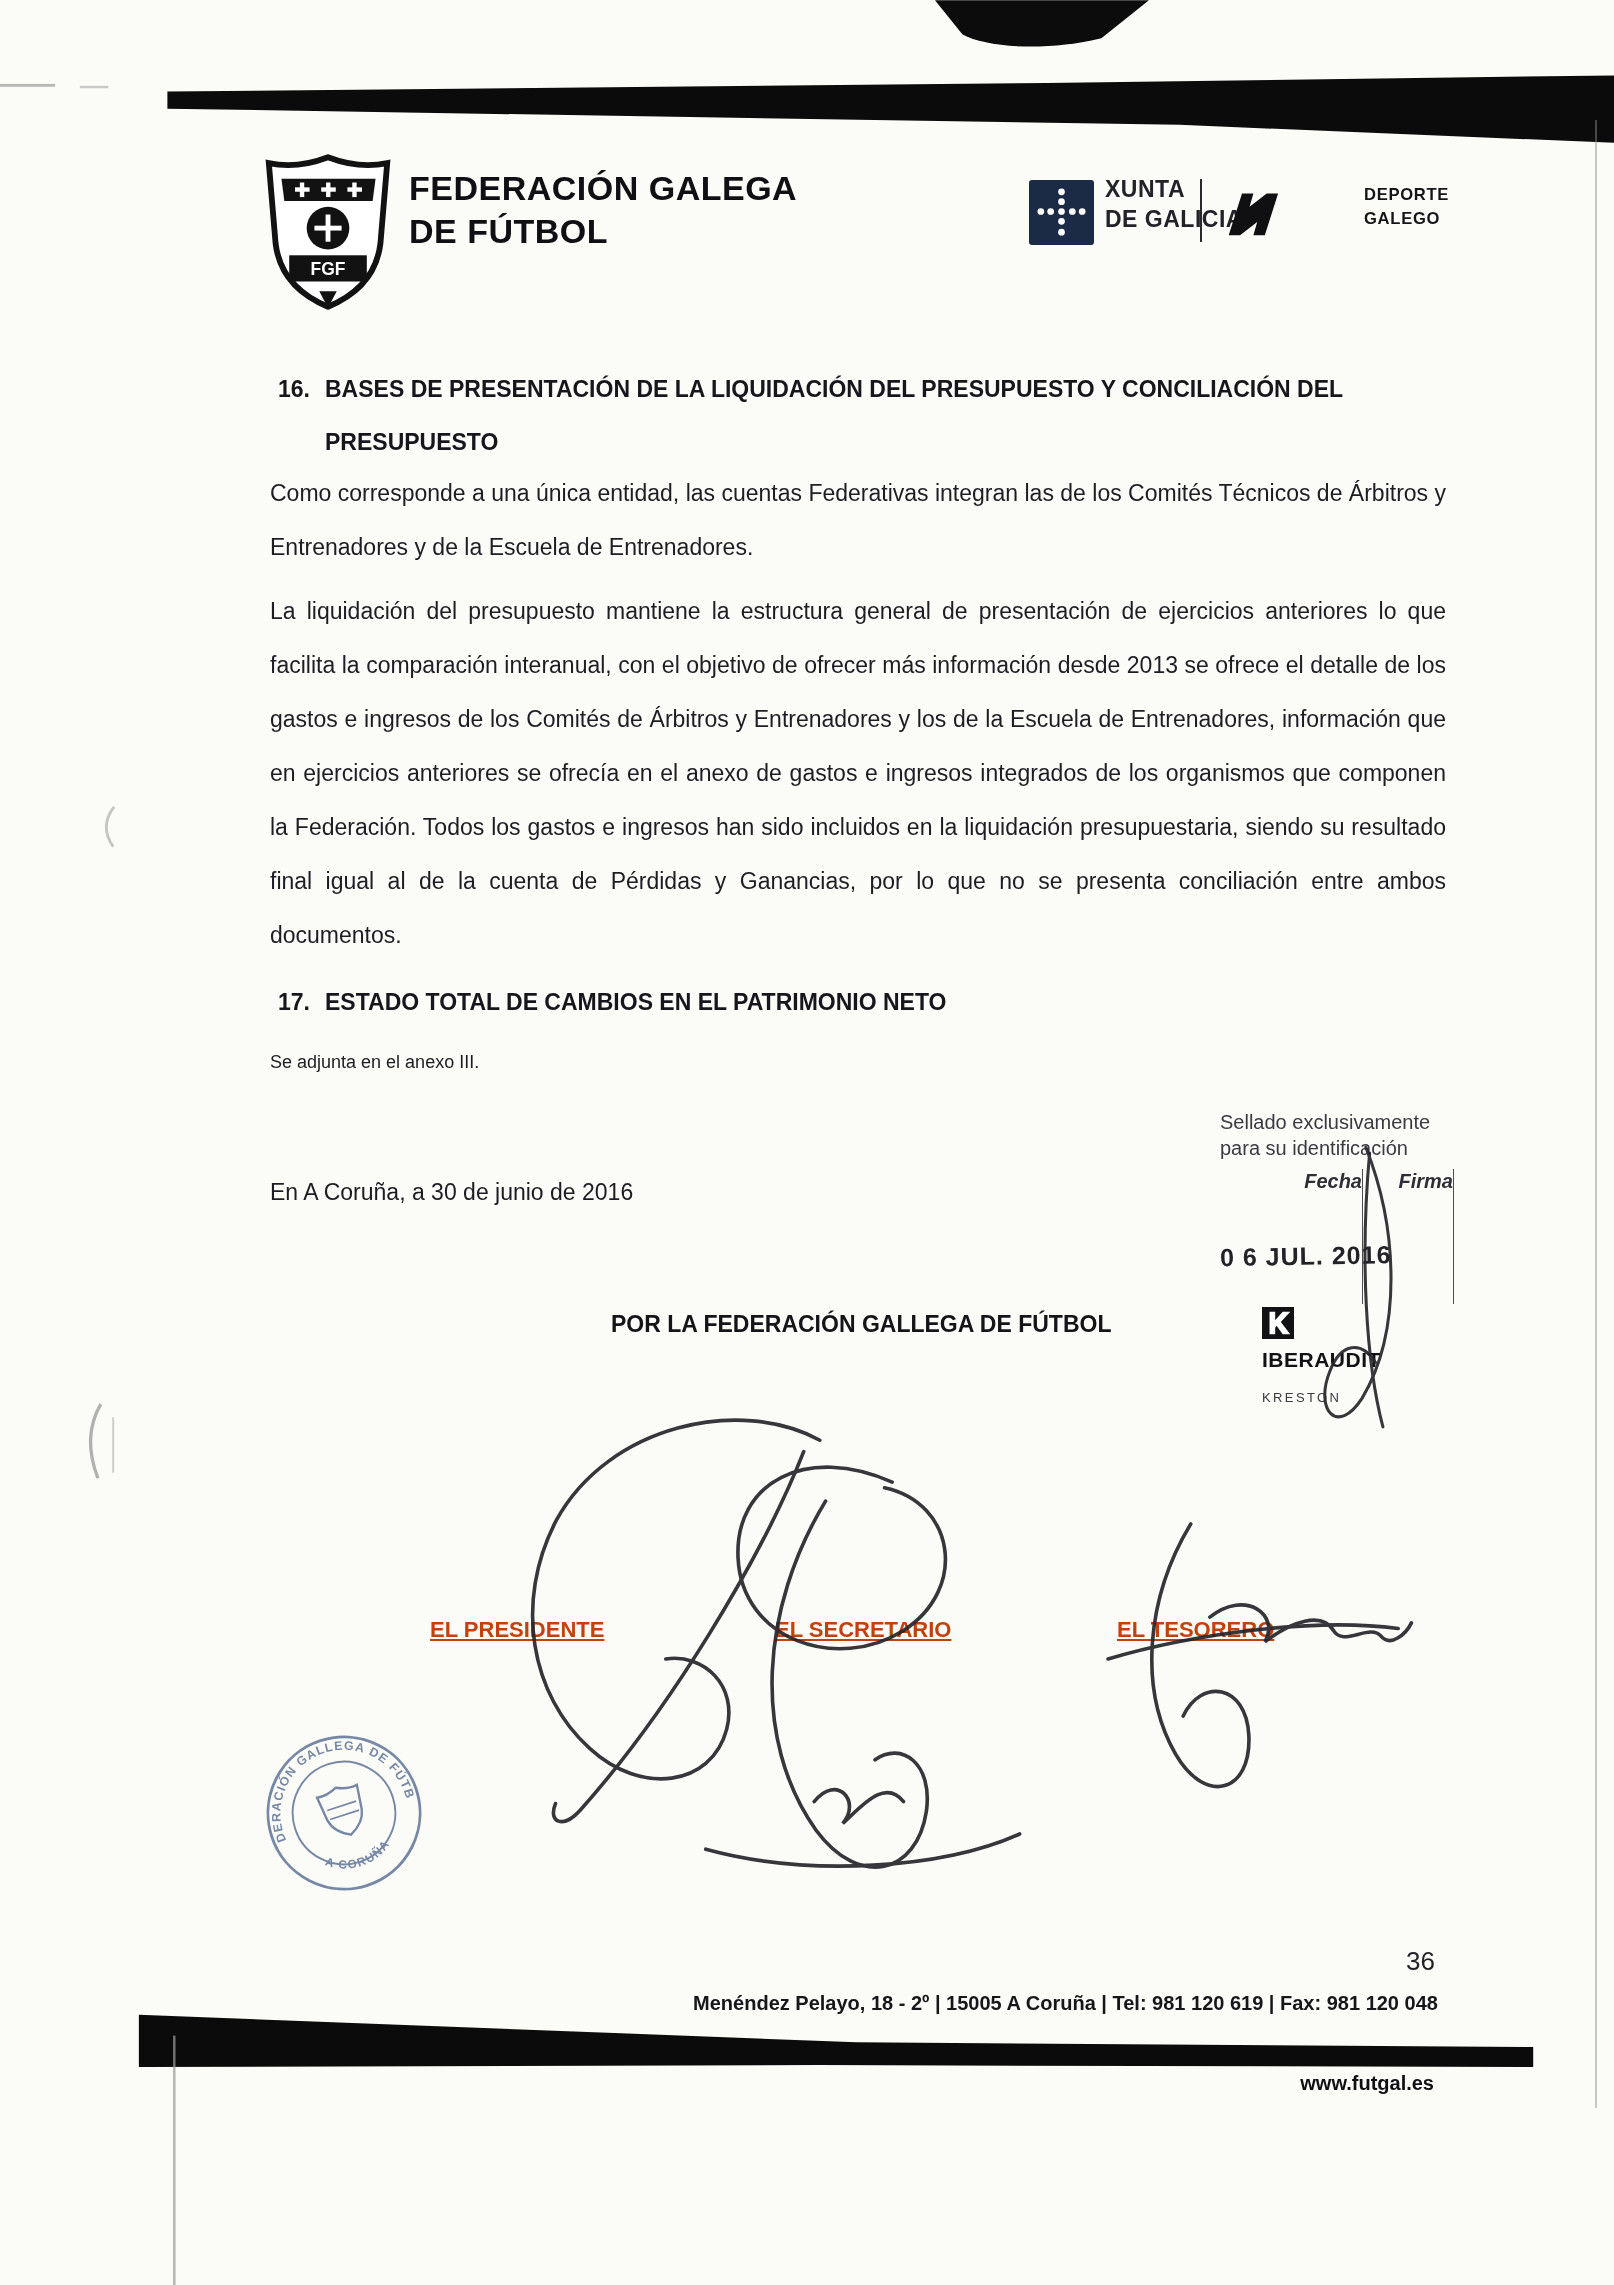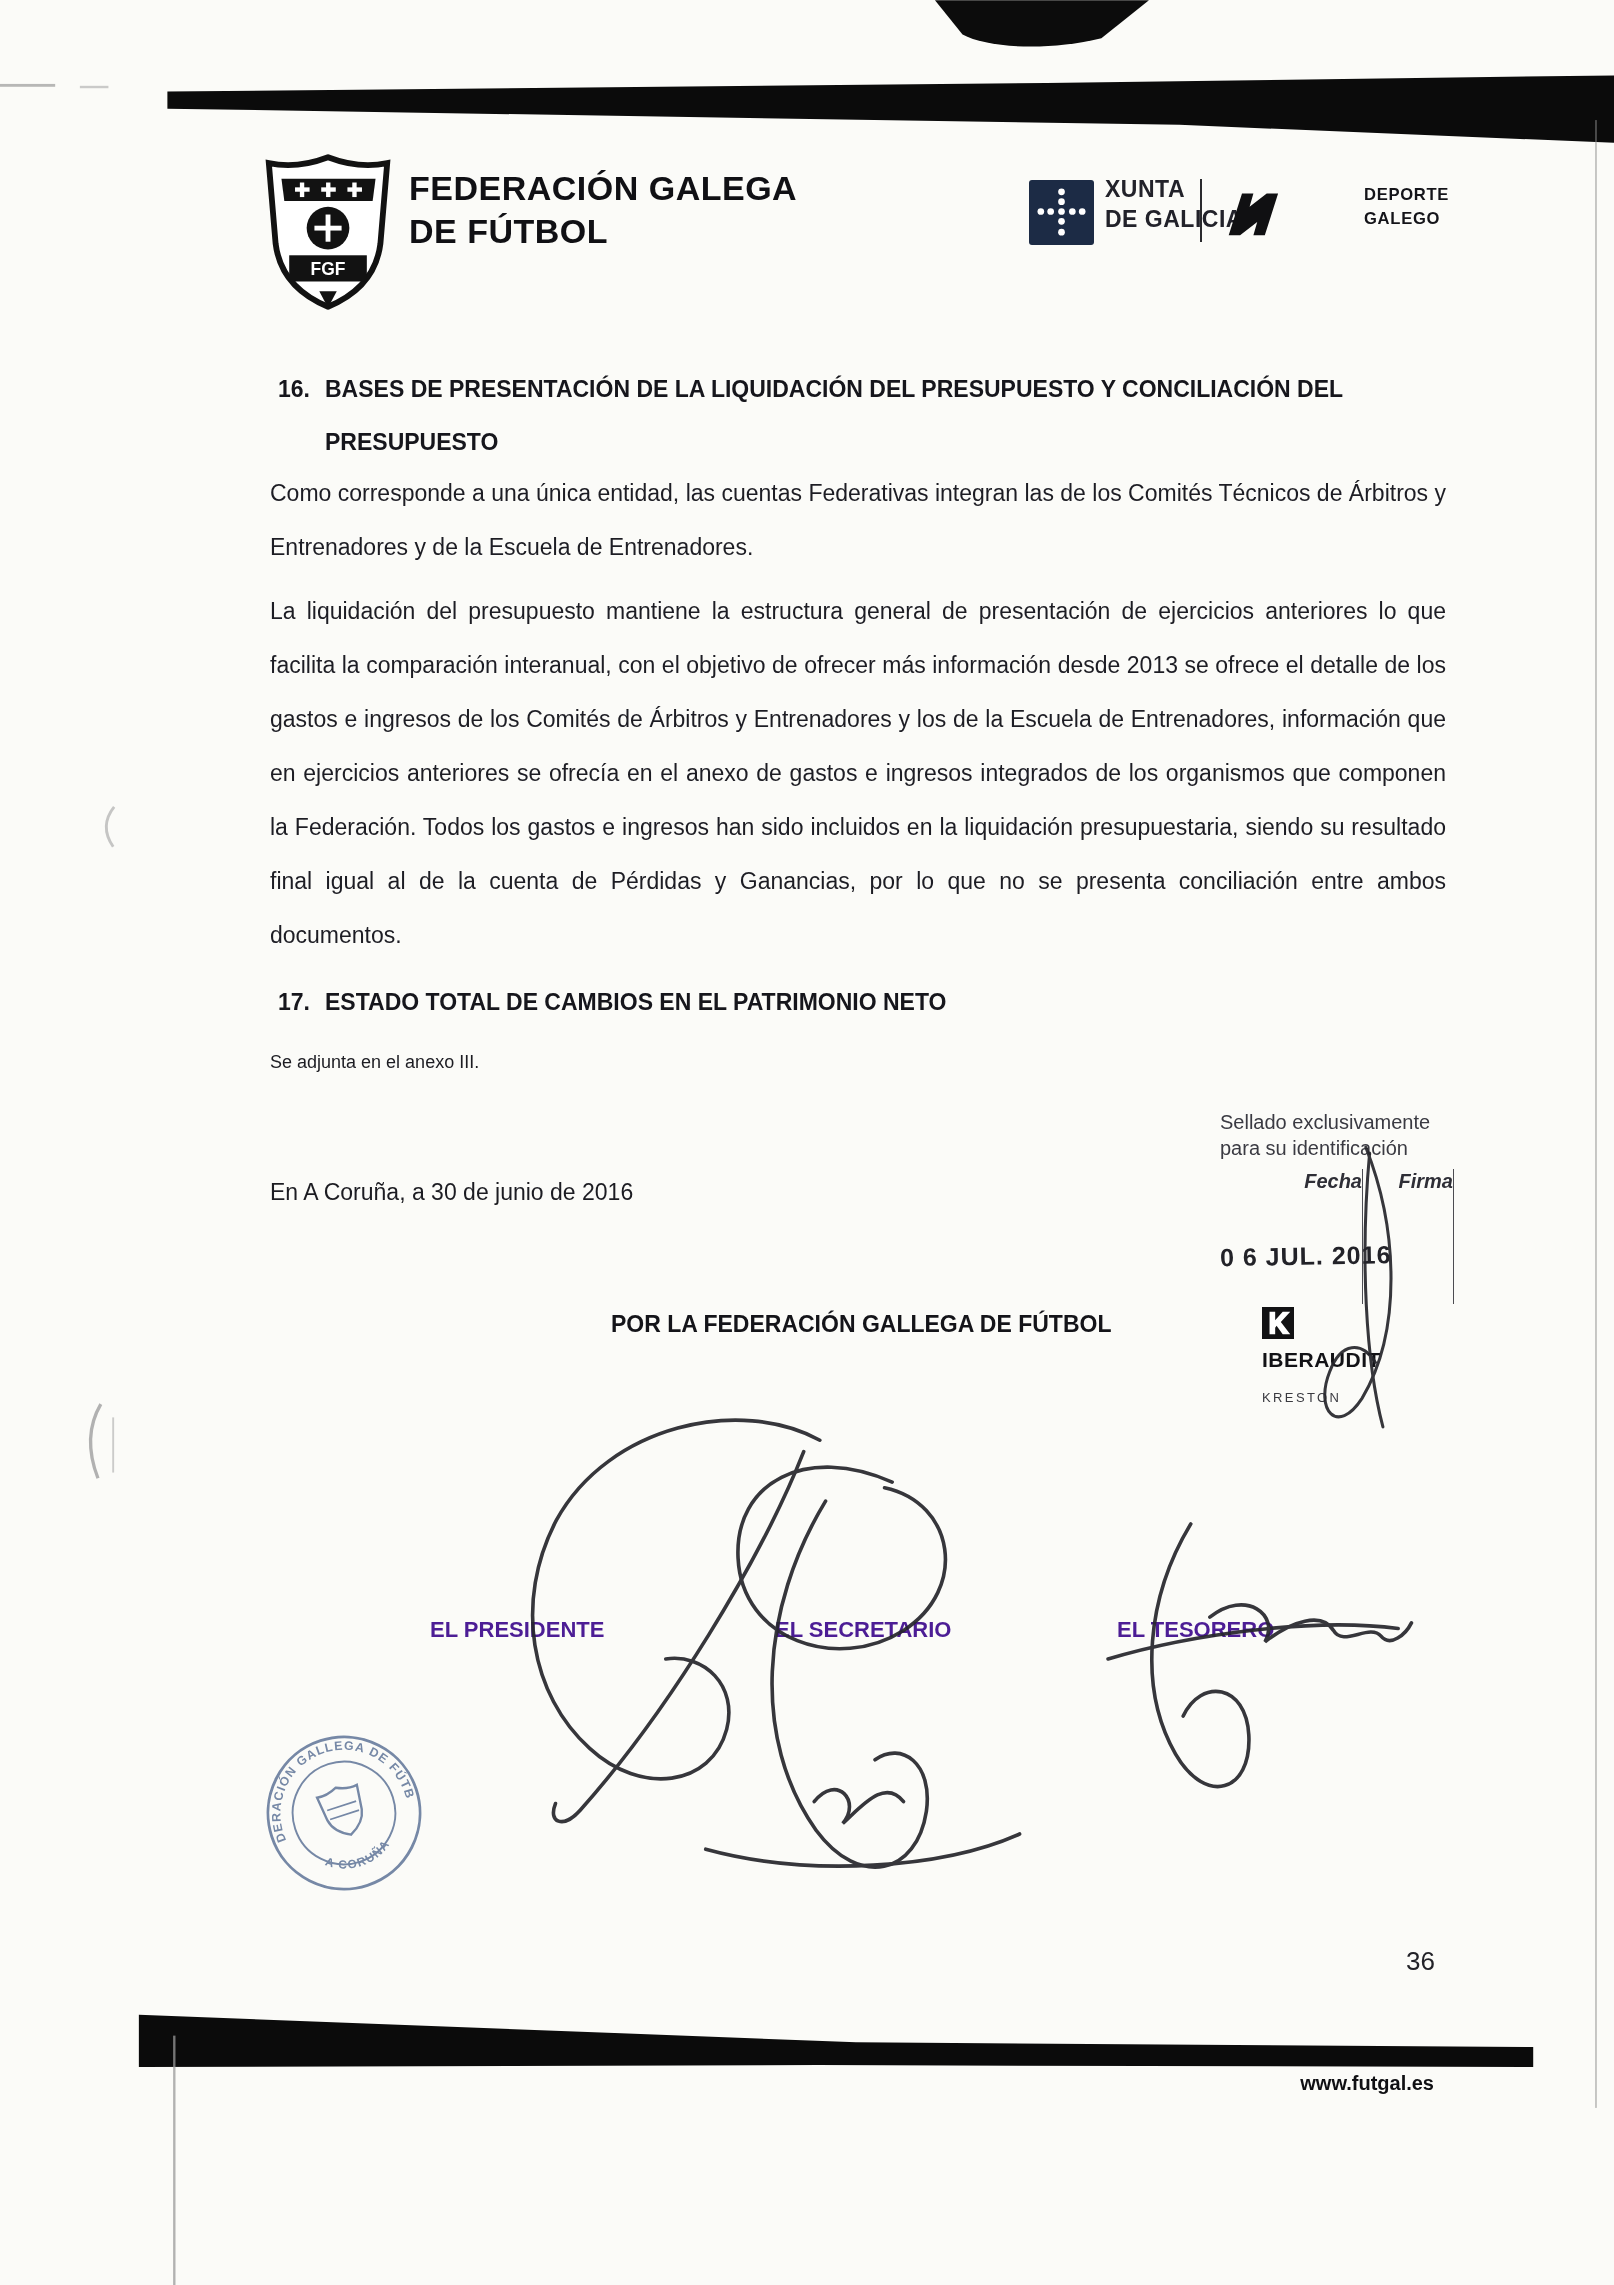--- a/index.html
+++ b/index.html
@@ -35,21 +35,21 @@
   .ffcols { display:flex; margin-top:7.6px; height:135px; }
   .ffcol { text-align:right; font-size:20px; font-style:italic; font-weight:bold; padding-top:1.9px; color:#2e2e36; }
   .ffcol.fecha { width:143px; border-right:1.9px solid #4c4c52; }
   .ffcol.firma { width:91px; border-right:1.9px solid #4c4c52; }
   .datestamp { margin-top:49px; font-weight:bold; font-style:normal; font-size:25px; white-space:nowrap; letter-spacing:1px; color:#222228; transform:rotate(-1deg); }
   .iberaudit { position:absolute; left:42px; top:198px; display:flex; align-items:flex-start; gap:8.6px;flex-direction:column; }
   .ib-name { font-weight:bold; font-size:21px; color:#121216; letter-spacing:0.5px; }
   .ib-net { font-size:13px; letter-spacing:2.4px; color:#3a3a40; margin-top:18px; }
 
   
-  .sig-label { position:absolute; font-weight:bold; font-size:22px; color:#4c1d95; }
+  .sig-label { position:absolute; font-weight:bold; font-size:22px; color:#c2410c;text-decoration:underline; }
   .lbl-president { left:430px; top:1617px; }
   .lbl-secretary { left:775px; top:1617px; }
   .lbl-treasurer { left:1117px; top:1617px; }
 
   .round-stamp { position:absolute; left:249px; top:1718px; transform:rotate(-18deg); opacity:.88; }
 
   .page-number { position:absolute; left:1406px; top:1946px; font-size:26px; color:#222228; }
   .footer-address { position:absolute; left:533px; top:1992px; width:1065px; text-align:center; font-weight:bold; font-size:20px; color:#16161b; }
   .footer-web { position:absolute; left:1215px; top:2072px; width:219px; text-align:right; font-weight:bold; font-size:20px; color:#0f0f13; }
 </style>
@@ -218,16 +218,17 @@
     </g>
     <text font-size="13" font-weight="bold" fill="#64799b" letter-spacing="1.2" font-family="Liberation Sans, sans-serif">
       <textPath href="#rs-top" startOffset="50%" text-anchor="middle">FEDERACIÓN GALLEGA DE FÚTBOL</textPath>
     </text>
     <text font-size="12.5" font-weight="bold" fill="#64799b" letter-spacing="1.5" font-family="Liberation Sans, sans-serif">
       <textPath href="#rs-bot" startOffset="50%" text-anchor="middle">A CORUÑA</textPath>
     </text>
   </svg>
 
   <div class="page-number">36</div>
+  <div class="footer-address">Menéndez Pelayo, 18 - 2º | 15005 A Coruña | Tel: 981 120 619 | Fax: 981 120 048</div>
   <div class="footer-web">www.futgal.es</div>
 
 </div>
 
 
 </body></html>

